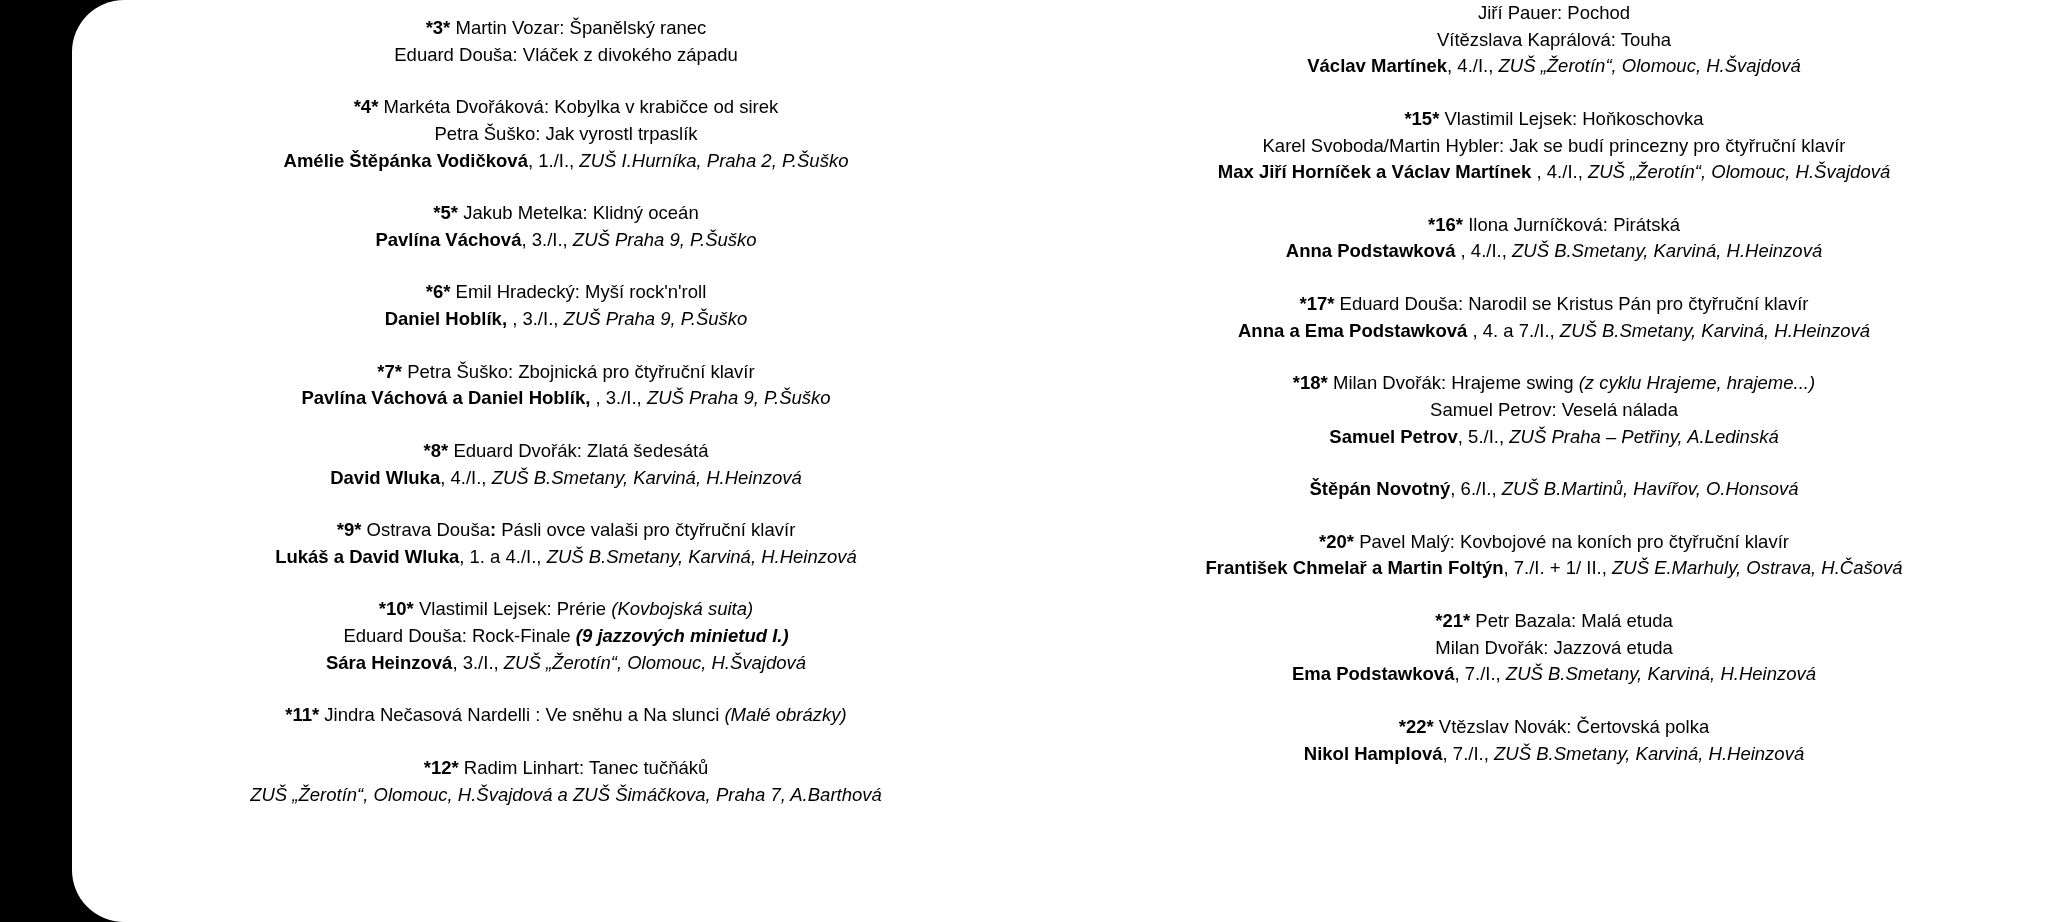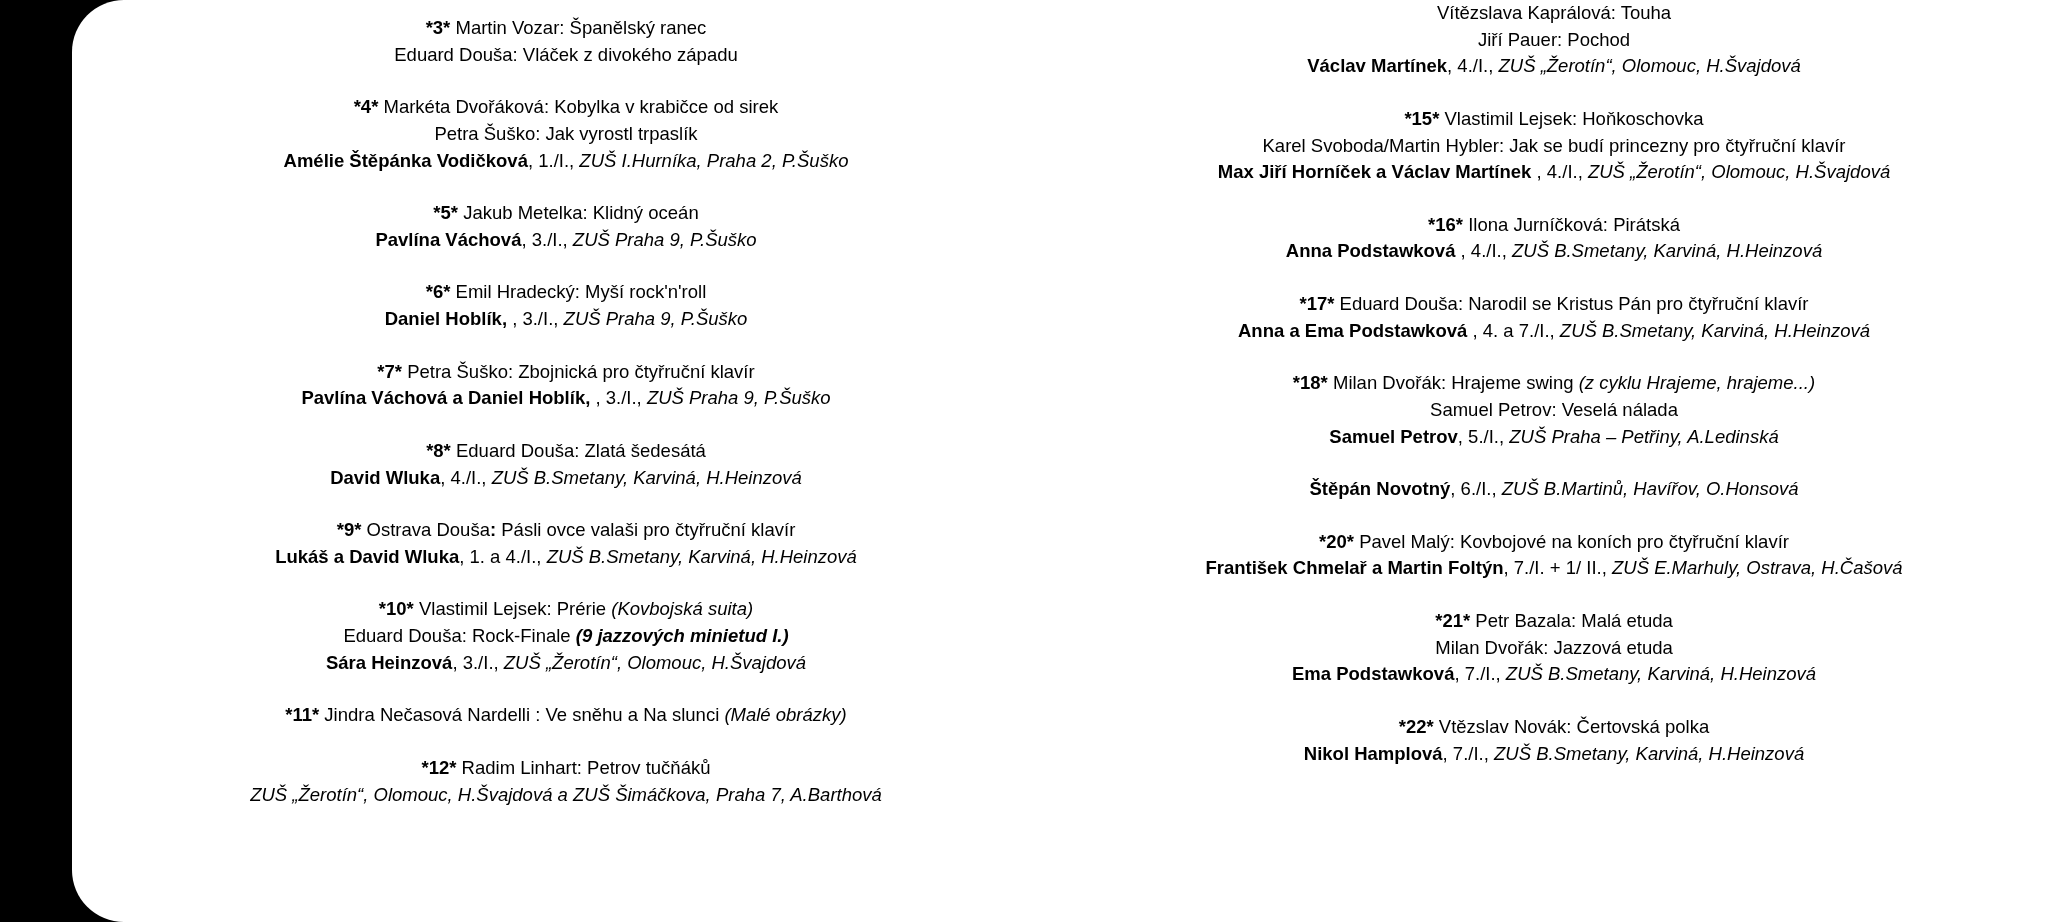--- a/index.html
+++ b/index.html
@@ -94,44 +94,44 @@
           </div>
           <div class="entry">
             <span class="ln"><span class="num">*6*</span><span> Emil Hradecký:  Myší rock'n'roll</span></span>
             <span class="ln"><b>Daniel Hoblík, </b><span>, 3./I., </span><i>ZUŠ Praha 9, P.Šuško</i></span>
           </div>
           <div class="entry">
             <span class="ln"><span class="num">*7*</span><span> Petra Šuško:  Zbojnická  pro čtyřruční klavír</span></span>
             <span class="ln"><b>Pavlína Váchová a Daniel Hoblík, </b><span>, 3./I., </span><i>ZUŠ Praha 9, P.Šuško</i></span>
           </div>
           <div class="entry">
-            <span class="ln"><span class="num">*8*</span><span> Eduard Douša:  Zlatá šedesátá</span></span>
+            <span class="ln"><span class="num">*8*</span><span> Eduard Dvořák:  Zlatá šedesátá</span></span>
             <span class="ln"><b>David Wluka</b><span>, 4./I.,  </span><i>ZUŠ  B.Smetany, Karviná, H.Heinzová</i></span>
           </div>
           <div class="entry">
             <span class="ln"><span class="num">*9*</span><span>  Ostrava  Douša</span><b>:</b><span> Pásli ovce valaši  pro čtyřruční klavír</span></span>
             <span class="ln"><b>Lukáš a David Wluka</b><span>, 1. a 4./I.,  </span><i>ZUŠ  B.Smetany, Karviná, H.Heinzová</i></span>
           </div>
           <div class="entry">
             <span class="ln"><span class="num">*10*</span><span>  Vlastimil Lejsek: Prérie </span><i>(Kovbojská suita)</i></span>
             <span class="ln"><span>Eduard Douša:  Rock-Finale  </span><b><i>(9 jazzových minietud I.)</i></b></span>
             <span class="ln"><b>Sára Heinzová</b><span>, 3./I., </span><i>ZUŠ „Žerotín“, Olomouc, H.Švajdová</i></span>
           </div>
           <div class="entry">
             <span class="ln"><span class="num">*11*</span><span> Jindra Nečasová Nardelli : Ve sněhu a Na slunci  </span><i>(Malé obrázky)</i></span>
           </div>
           <div class="entry">
-            <span class="ln"><span class="num">*12*</span><span> Radim Linhart: Petrov tučňáků</span></span>
+            <span class="ln"><span class="num">*12*</span><span> Radim Linhart: Tanec tučňáků</span></span>
             <span class="ln"><i>ZUŠ „Žerotín“, Olomouc, H.Švajdová a ZUŠ Šimáčkova, Praha 7, A.Barthová</i></span>
           </div>
         </div>
       <div class="col col-right">
           <div class="entry">
+            <span class="ln"><span>Jiří Pauer: Pochod</span></span>
             <span class="ln"><span>Vítězslava Kaprálová: Touha</span></span>
-            <span class="ln"><span>Jiří Pauer: Pochod</span></span>
             <span class="ln"><b>Václav Martínek</b><span>, 4./I., </span><i>ZUŠ „Žerotín“, Olomouc, H.Švajdová</i></span>
           </div>
           <div class="entry">
             <span class="ln"><span class="num">*15*</span><span>  Vlastimil Lejsek: Hoňkoschovka</span></span>
             <span class="ln"><span>Karel Svoboda/Martin Hybler: Jak se budí princezny pro čtyřruční klavír</span></span>
             <span class="ln"><b>Max Jiří Horníček  a Václav Martínek </b><span>, 4./I., </span><i>ZUŠ „Žerotín“, Olomouc, H.Švajdová</i></span>
           </div>
           <div class="entry">
             <span class="ln"><span class="num">*16*</span><span> Ilona Jurníčková:  Pirátská</span></span>
             <span class="ln"><b>Anna Podstawková </b><span>, 4./I., </span><i>ZUŠ  B.Smetany, Karviná, H.Heinzová</i></span>

